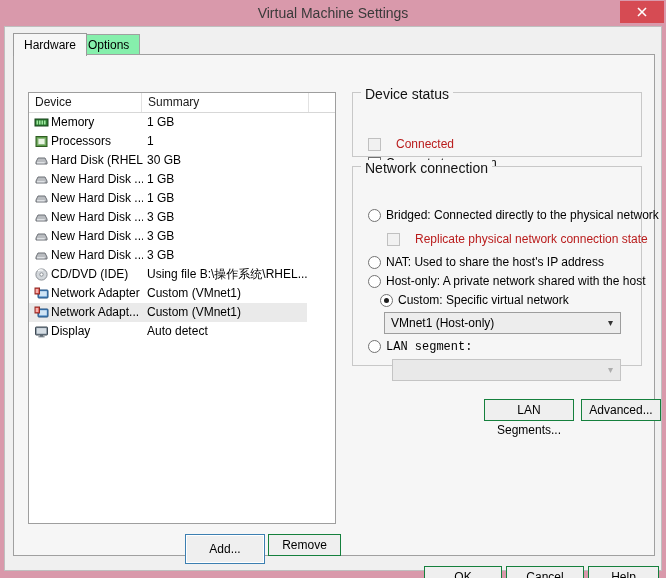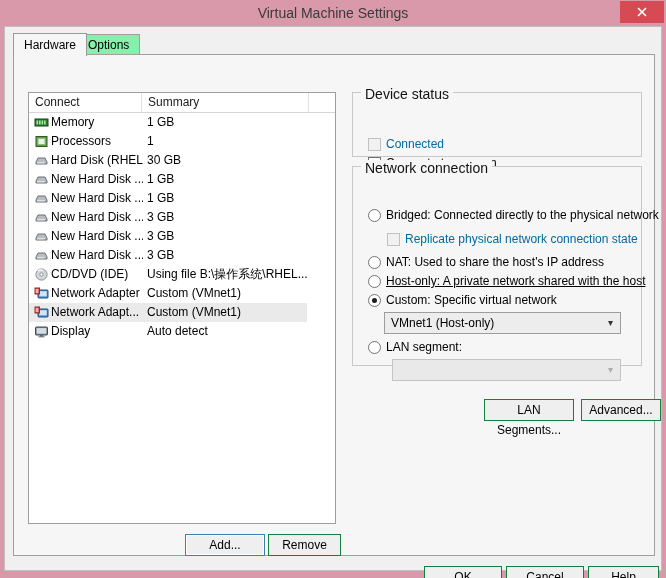--- a/index.html
+++ b/index.html
@@ -216,21 +216,21 @@
     padding: 0;
   }
   .btn-focus {
     border: 1px solid #3c7fb1;
     box-shadow: inset 0 0 0 1px #ffffff;
   }
 
   .btn-add {
     position: absolute;
     left: 171px; top: 480px;
-    width: 80px; height: 22px;
+    width: 80px; height: 30px;
     line-height: 20px;
   }
   .btn-remove {
     position: absolute;
     left: 254px; top: 480px;
     width: 73px; height: 22px;
     line-height: 20px;
   }
 
   
@@ -276,21 +276,21 @@
   }
   .cbox.checked::after {
     content: "";
     position: absolute;
     left: 3px; top: 1px;
     width: 4px; height: 8px;
     border: solid #000;
     border-width: 0 2px 2px 0;
     transform: rotate(42deg);
   }
-  .lbl-disabled { color: #0369a1; }
+  .lbl-disabled { color: #b91c1c; margin-left: 10px; }
 
   
   .rb-row {
     position: absolute;
     height: 16px;
     line-height: 16px;
     white-space: nowrap;
     user-select: none;
     cursor: pointer;
   }
@@ -406,21 +406,21 @@
       <div class="tab tab-options">
         <span>Options</span>
       </div>
     </div>
     <div class="tab-line-cover"></div>
 
     <div class="panel">
 
       <div class="devlist">
         <div class="devlist-header">
-          <div class="dh-cell dh-device">Connect</div>
+          <div class="dh-cell dh-device">Device</div>
           <div class="dh-cell dh-summary">Summary</div>
           <div class="dh-cell dh-extra"></div>
         </div>
 
         <div class="devrow">
           <span class="dev-icon">
             <svg width="15" height="15" viewBox="0 0 15 15">
               <rect x="1" y="4" width="13" height="7" fill="#2d7d32" stroke="#17421a"></rect>
               <rect x="2.5" y="5.5" width="1.6" height="4" fill="#9ee89f"></rect>
               <rect x="5" y="5.5" width="1.6" height="4" fill="#9ee89f"></rect>
@@ -592,34 +592,34 @@
       </div>
 
       <div class="cb-row" style="left:373px; top:177px;">
         <span class="cbox disabled"></span><span class="lbl-disabled">Replicate physical network connection state</span>
       </div>
 
       <div class="rb-row" style="left:354px; top:200px;">
         <span class="radio"></span><span>NAT: Used to share the host's IP address</span>
       </div>
 
-      <div class="rb-row" style="left:354px; top:219px;text-decoration:underline;">
+      <div class="rb-row" style="left:354px; top:219px;">
         <span class="radio"></span><span>Host-only: A private network shared with the host</span>
       </div>
 
-      <div class="rb-row" style="left:354px; top:238px;">
+      <div class="rb-row" style="left:366px; top:238px;">
         <span class="radio checked"></span><span>Custom: Specific virtual network</span>
       </div>
 
       <div class="combo combo-vmnet">
         <span class="combo-text">VMnet1 (Host-only)</span>
         <span class="combo-arrow">▾</span>
       </div>
 
-      <div class="rb-row" style="left:354px; top:285px;">
+      <div class="rb-row" style="left:354px; top:285px;font-family:Liberation Mono, monospace;">
         <span class="radio"></span><span>LAN segment:</span>
       </div>
 
       <div class="combo combo-lan disabled">
         <span class="combo-text"></span>
         <span class="combo-arrow">▾</span>
       </div>
 
       <button class="btn btn-lanseg">LAN Segments...</button>
       <button class="btn btn-advanced">Advanced...</button>

